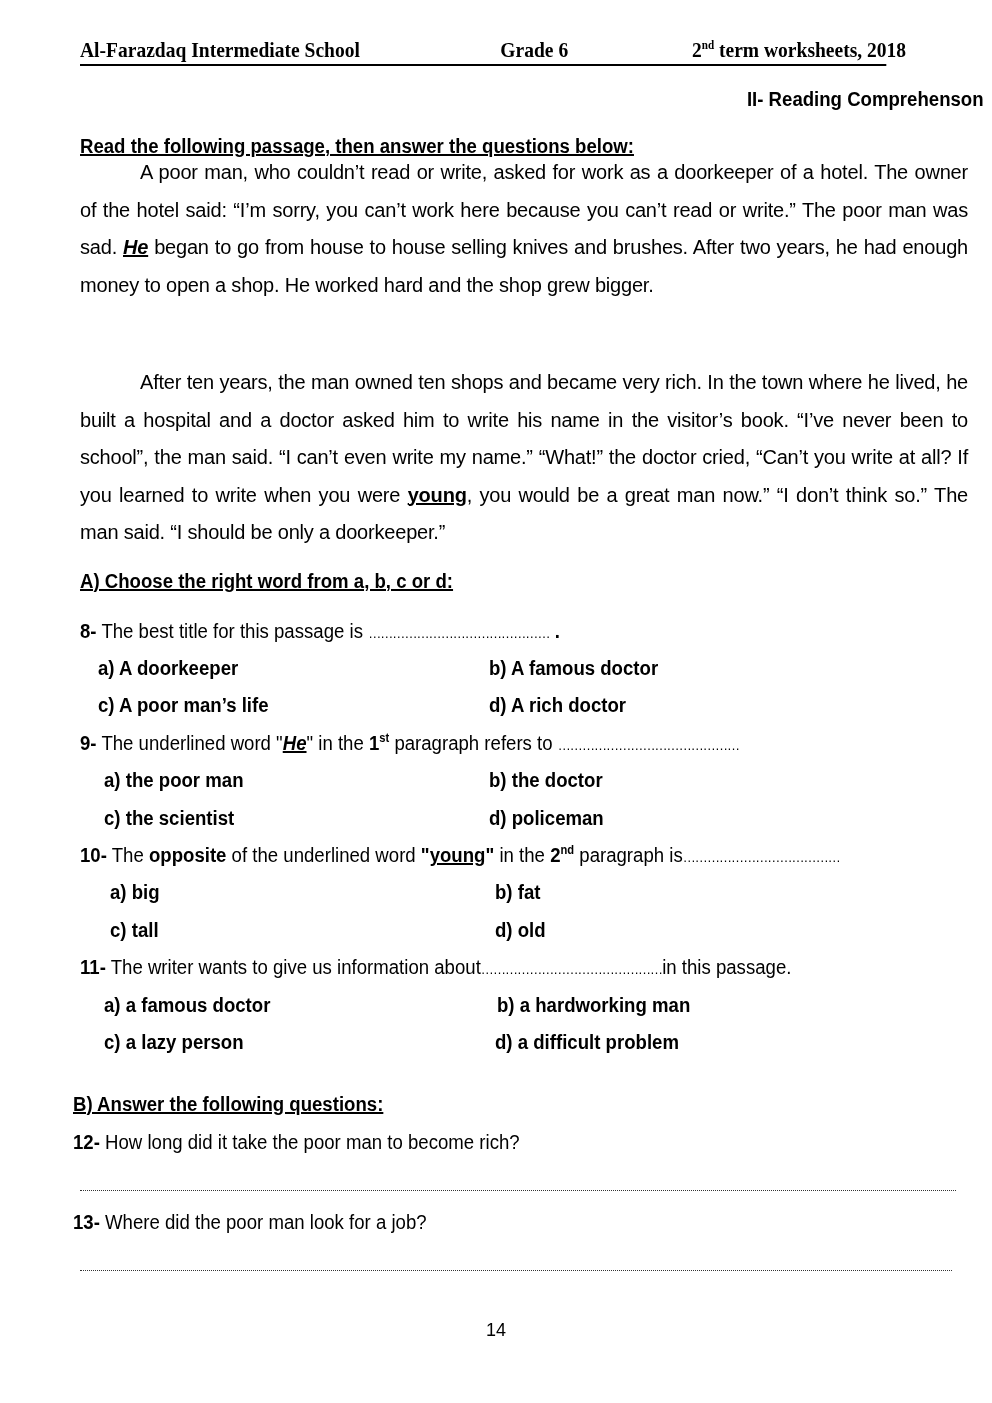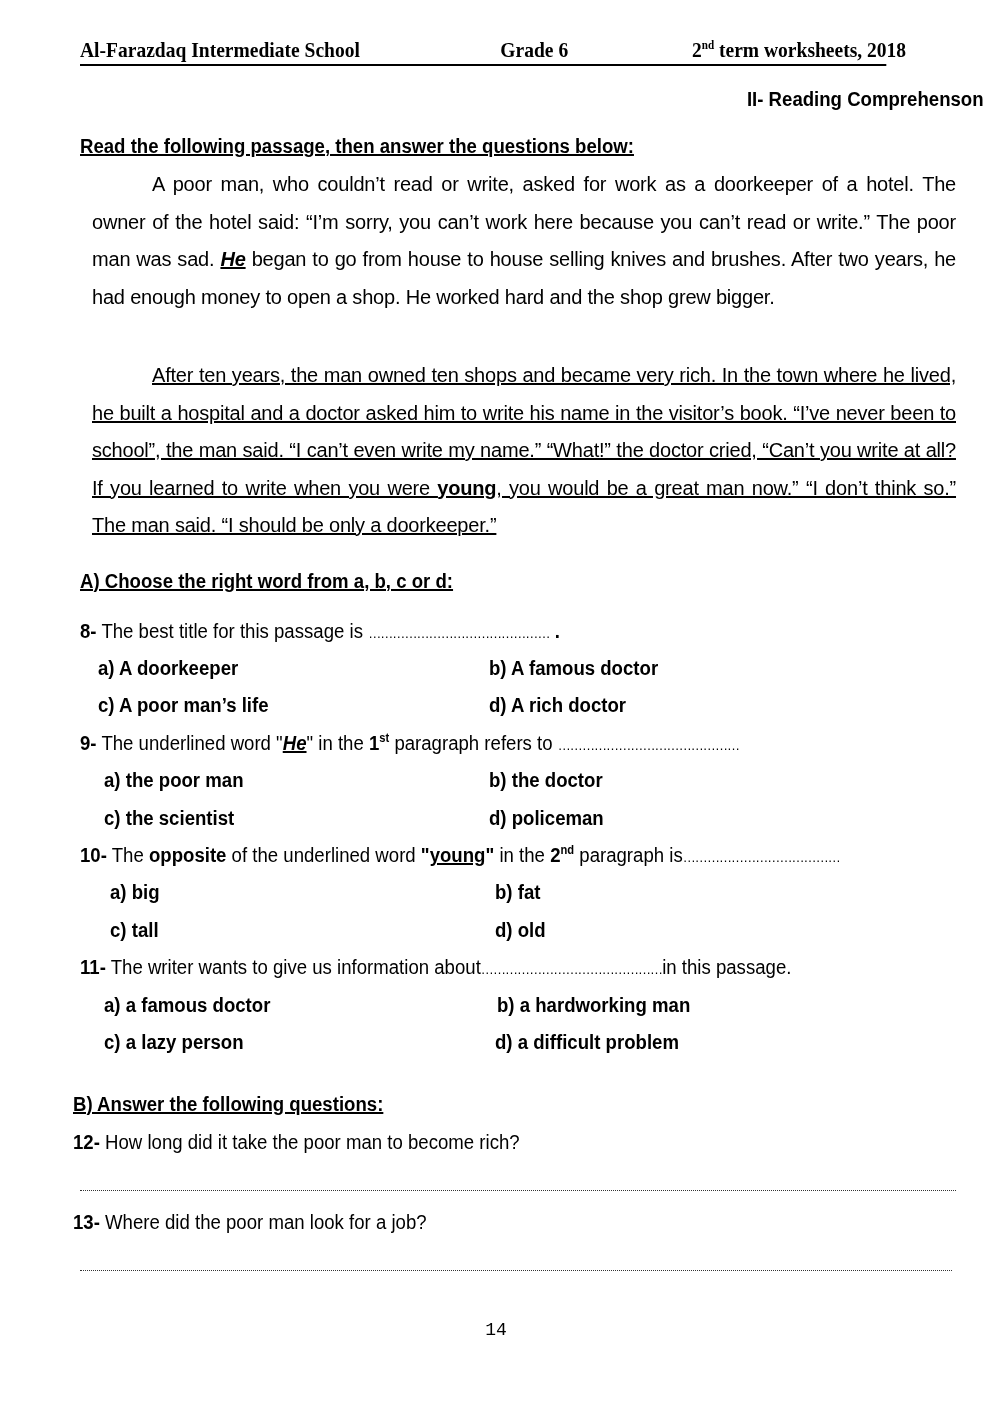--- a/index.html
+++ b/index.html
@@ -29,22 +29,22 @@
       position: absolute; left: 80px; top: 135px;
       font-weight: bold; font-size: 20px; text-decoration: underline;
       transform: scaleX(0.93); transform-origin: left top; white-space: nowrap;
     }
     .passage {
       position: absolute; left: 80px; width: 888px;
       font-size: 20px; line-height: 37.5px; text-align: justify;
       letter-spacing: -0.2px;
     }
     .p1 { top: 154px; }
-    .p2 { top: 345px; text-decoration: underline; }
-    .passage p { margin: 12px; text-indent: 60px; }
+    .p2 { top: 364px; }
+    .passage p { margin: 0; text-indent: 60px; }
     .passage .lastline { text-align-last: left; }
     .ul-bold-it { font-weight: bold; font-style: italic; text-decoration: underline; }
     .ul-bold { font-weight: bold; text-decoration: underline; }
 
     .sec-head {
       position: absolute; font-weight: bold; font-size: 20px;
       text-decoration: underline; white-space: nowrap;
       transform: scaleX(0.93); transform-origin: left top;
     }
     .secA { left: 80px; top: 570px; }
@@ -61,21 +61,21 @@
     .opt {
       position: absolute; font-size: 20px; font-weight: bold; white-space: nowrap;
       transform: scaleX(0.93); transform-origin: left top;
     }
 
     .answer-line {
       position: absolute; height: 0; border-bottom: 1.5px dotted #333;
     }
     .page-num {
       position: absolute; top: 1320px; left: 0; width: 100%; text-align: center;
-      font-family: Liberation Mono, monospace; font-size: 18px;
+      font-family: Liberation Sans, sans-serif; font-size: 18px;
     }
   </style>
 </head>
 <body>
 
 <div class="header">
   <span class="h-school">Al-Farazdaq Intermediate School</span>
   <span class="h-grade">Grade 6</span>
   <span class="h-term"><span style="position:static">2</span><sup>nd</sup><span style="position:static"> term worksheets, 2018</span></span>
 </div>

